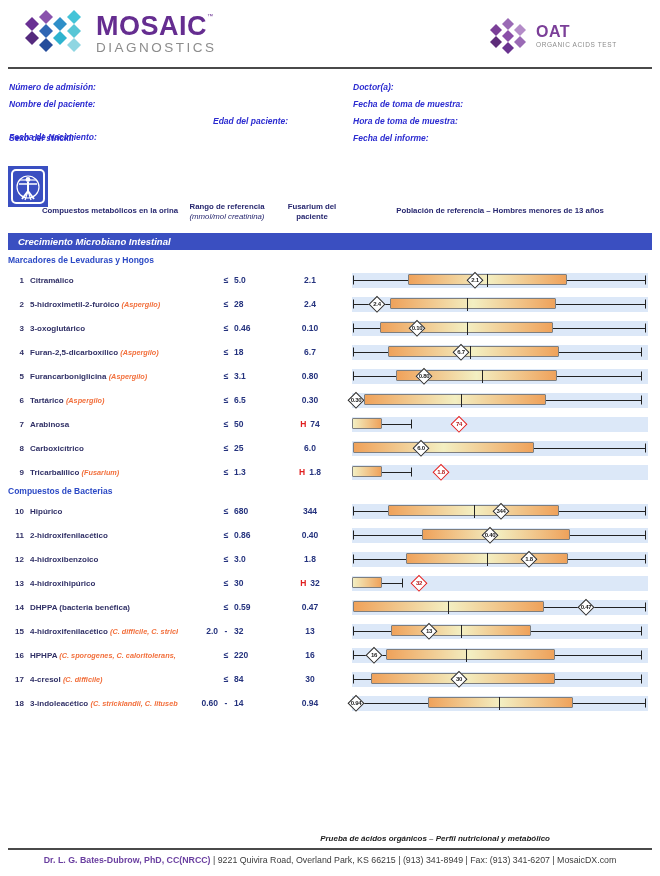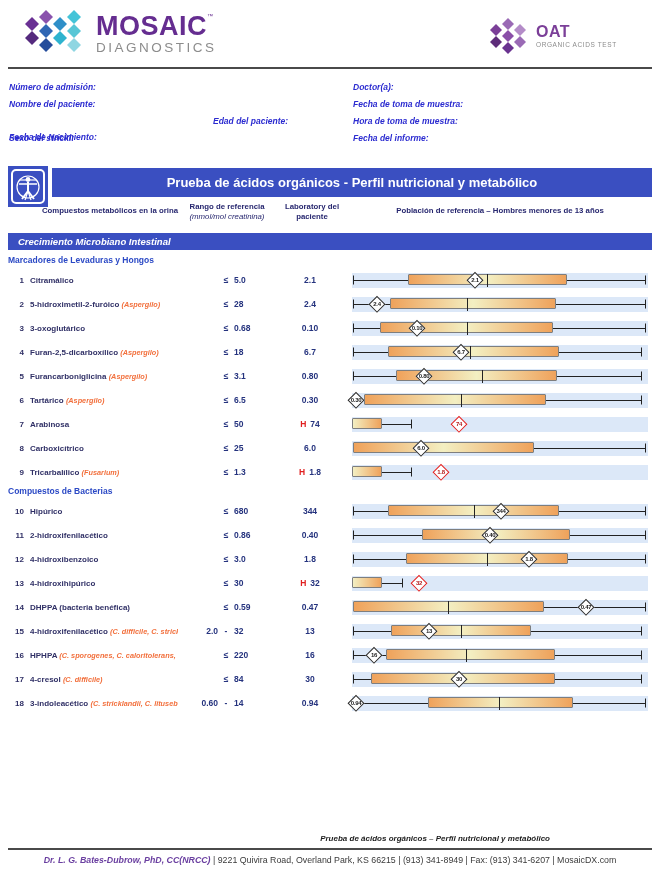--- a/index.html
+++ b/index.html
@@ -66,21 +66,21 @@
         transform:rotate(-45deg);font-size:6px;font-weight:bold;color:#222;letter-spacing:-.3px;white-space:nowrap;}
   .dia.red .dval{color:#b42020;}
 
   
   .disclaimer{position:absolute;left:8px;top:734px;width:642px;font-size:8.2px;font-weight:bold;
               font-style:italic;color:#161616;line-height:1.45;}
   .ftitle{position:absolute;right:110px;top:834px;font-size:8px;font-weight:bold;font-style:italic;color:#1c1c1c;}
   .fpage{position:absolute;right:38px;top:880px;font-size:13px;color:#333;font-weight:bold;}
   .foot-rule{position:absolute;top:848px;left:8px;width:644px;height:2px;background:#4a4a4a;}
   .address{position:absolute;top:855px;left:0;width:660px;text-align:center;font-size:8.8px;color:#3a3a3a;}
-  .address .doc{color:var(--footer-purple);font-weight:bold;font-style:italic;}
+  .address .doc{color:var(--footer-purple);font-weight:bold;}
 </style>
 </head>
 <body>
 
 <div class="page" data-interactable="false">
 
   <div class="logo-row" data-interactable="false">
     <div class="mosaic-logo" data-interactable="false">
       <svg width="72" height="48" viewBox="0 0 72 48" data-interactable="false">
         <path d="M16 7 l7 7 -7 7 -7 -7 z" fill="#6a3094"></path>
@@ -136,32 +136,29 @@
       <circle cx="20" cy="13.5" r="2.4" fill="#fff"></circle>
       <line x1="20" y1="16" x2="20" y2="25" stroke="#fff" stroke-width="2"></line>
       <line x1="11" y1="18" x2="29" y2="18" stroke="#fff" stroke-width="1.5"></line>
       <line x1="12" y1="14" x2="28" y2="14" stroke="#fff" stroke-width="1.2"></line>
       <line x1="20" y1="25" x2="14" y2="33" stroke="#fff" stroke-width="1.8"></line>
       <line x1="20" y1="25" x2="26" y2="33" stroke="#fff" stroke-width="1.8"></line>
       <line x1="20" y1="25" x2="17" y2="34" stroke="#fff" stroke-width="1.2"></line>
       <line x1="20" y1="25" x2="23" y2="34" stroke="#fff" stroke-width="1.2"></line>
     </svg>
   </div>
-  <div class="title-bar" data-interactable="false">
-    <span data-interactable="false">Prueba de ácidos orgánicos - Perfil nutricional y metabólico</span>
-  </div>
 
   <div data-interactable="false">
     <span class="chead" style="left:8px;top:206px;width:170px;text-align:right" data-interactable="false">Compuestos metabólicos en la orina</span>
     <span class="chead" style="left:172px;top:202px;width:110px" data-interactable="false">
       <span data-interactable="false">Rango de referencia</span><br>
       <i data-interactable="false">(mmol/mol creatinina)</i>
     </span>
     <span class="chead" style="left:282px;top:202px;width:60px" data-interactable="false">
-      <span data-interactable="false">Laboratory del</span><br>
+      <span data-interactable="false">Fusarium del</span><br>
       <span data-interactable="false">paciente</span>
     </span>
     <span class="chead" style="left:352px;top:206px;width:296px" data-interactable="false">Población de referencia – Hombres menores de 13 años</span>
   </div>
 
   <div class="section-bar" data-interactable="false">
     <span data-interactable="false">Crecimiento Microbiano Intestinal</span>
   </div>
 
   <div id="rows" data-interactable="false">
@@ -215,21 +212,21 @@
             </div>
           </div>
         </span>
       </div>
       <div class="row" data-interactable="false">
         <span class="num" data-interactable="false">3</span>
         <span class="namec" data-interactable="false"><span class="cname" data-interactable="false">3-oxoglutárico</span></span>
         <span class="range" data-interactable="false">
           <span class="lo" data-interactable="false"></span>
           <span class="sep" data-interactable="false">≤</span>
-          <span class="hi" data-interactable="false">0.68</span>
+          <span class="hi" data-interactable="false">0.46</span>
         </span>
         <span class="res" data-interactable="false">
           <span class="rval" data-interactable="false">0.10</span>
         </span>
         <span class="plot" data-interactable="false">
           <div class="strip" data-interactable="false">
             <div class="wh" data-interactable="false" style="left: 0.5%; width: 9%;"></div>
             <div class="cap" data-interactable="false" style="left: 0.5%;"></div>
             <div class="wh" data-interactable="false" style="left: 68%; width: 31%;"></div>
             <div class="cap" data-interactable="false" style="left: 99%;"></div>

